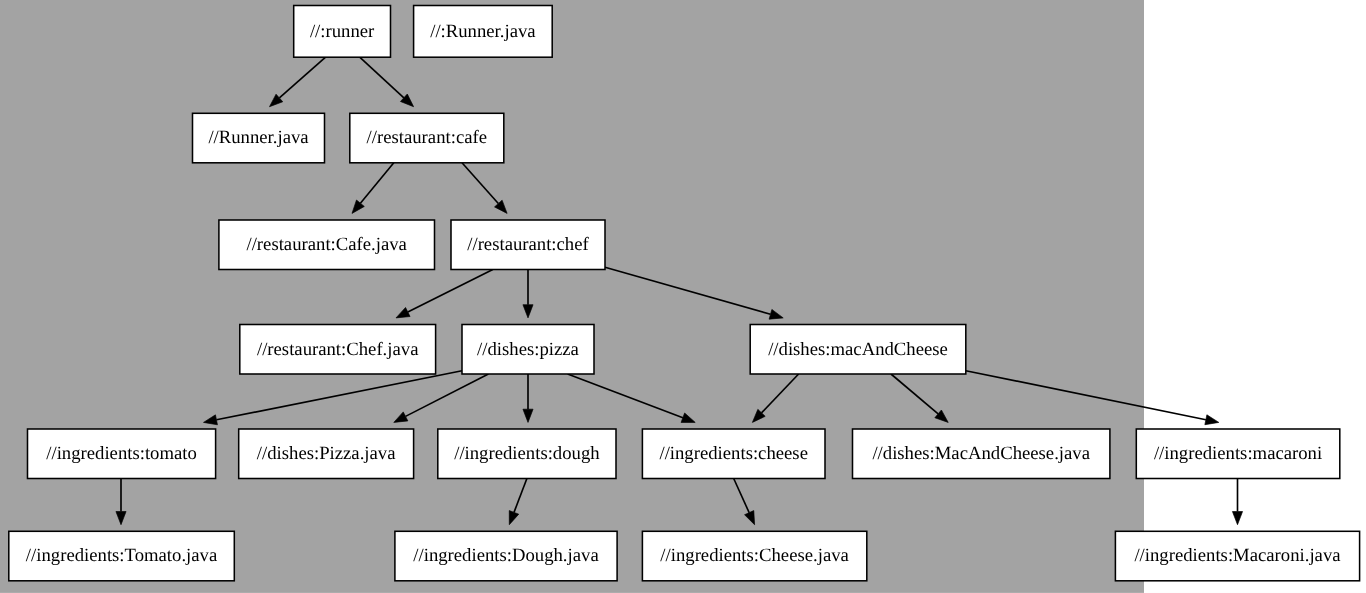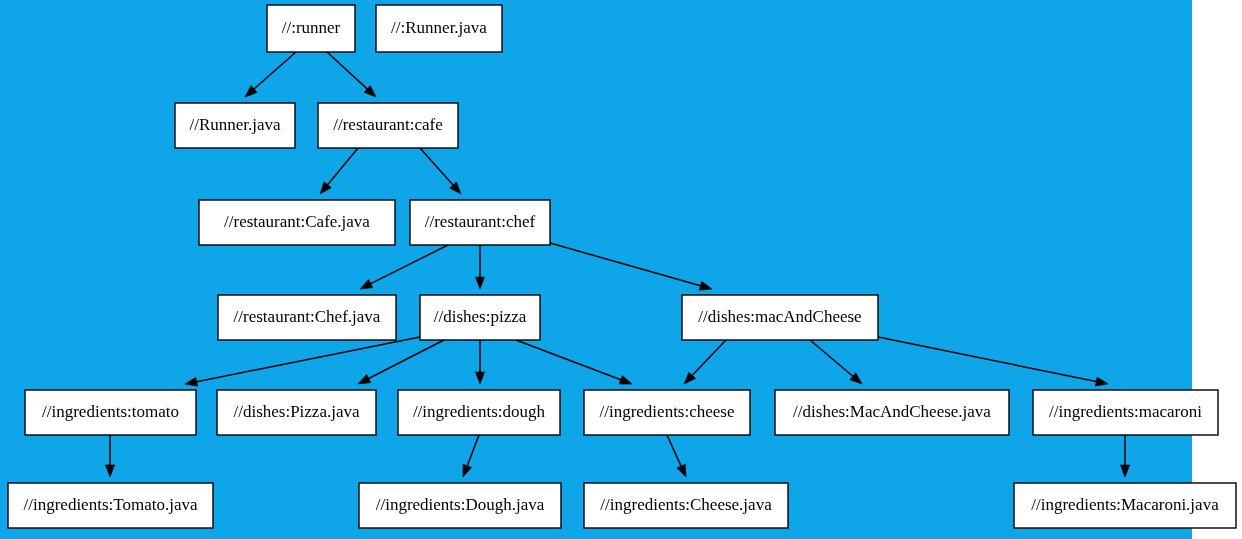--- a/index.html
+++ b/index.html
@@ -8,23 +8,23 @@
     background: #ffffff;
   }
   body {
     width: 1242px;
     height: 539px;
     font-family: "Liberation Serif", "DejaVu Serif", serif;
     overflow: hidden;
   }
   #graph-root {
     position: relative;
-    width: 1192px;
+    width: 1040px;
     height: 539px;
-    background: #0ea5e9;
+    background: #a3a3a3;
   }
   svg.graph-canvas {
     display: block;
     width: 1242px;
     height: 539px;
   }
   .node-box {
     fill: #ffffff;
     stroke: #000000;
     stroke-width: 1.4;

